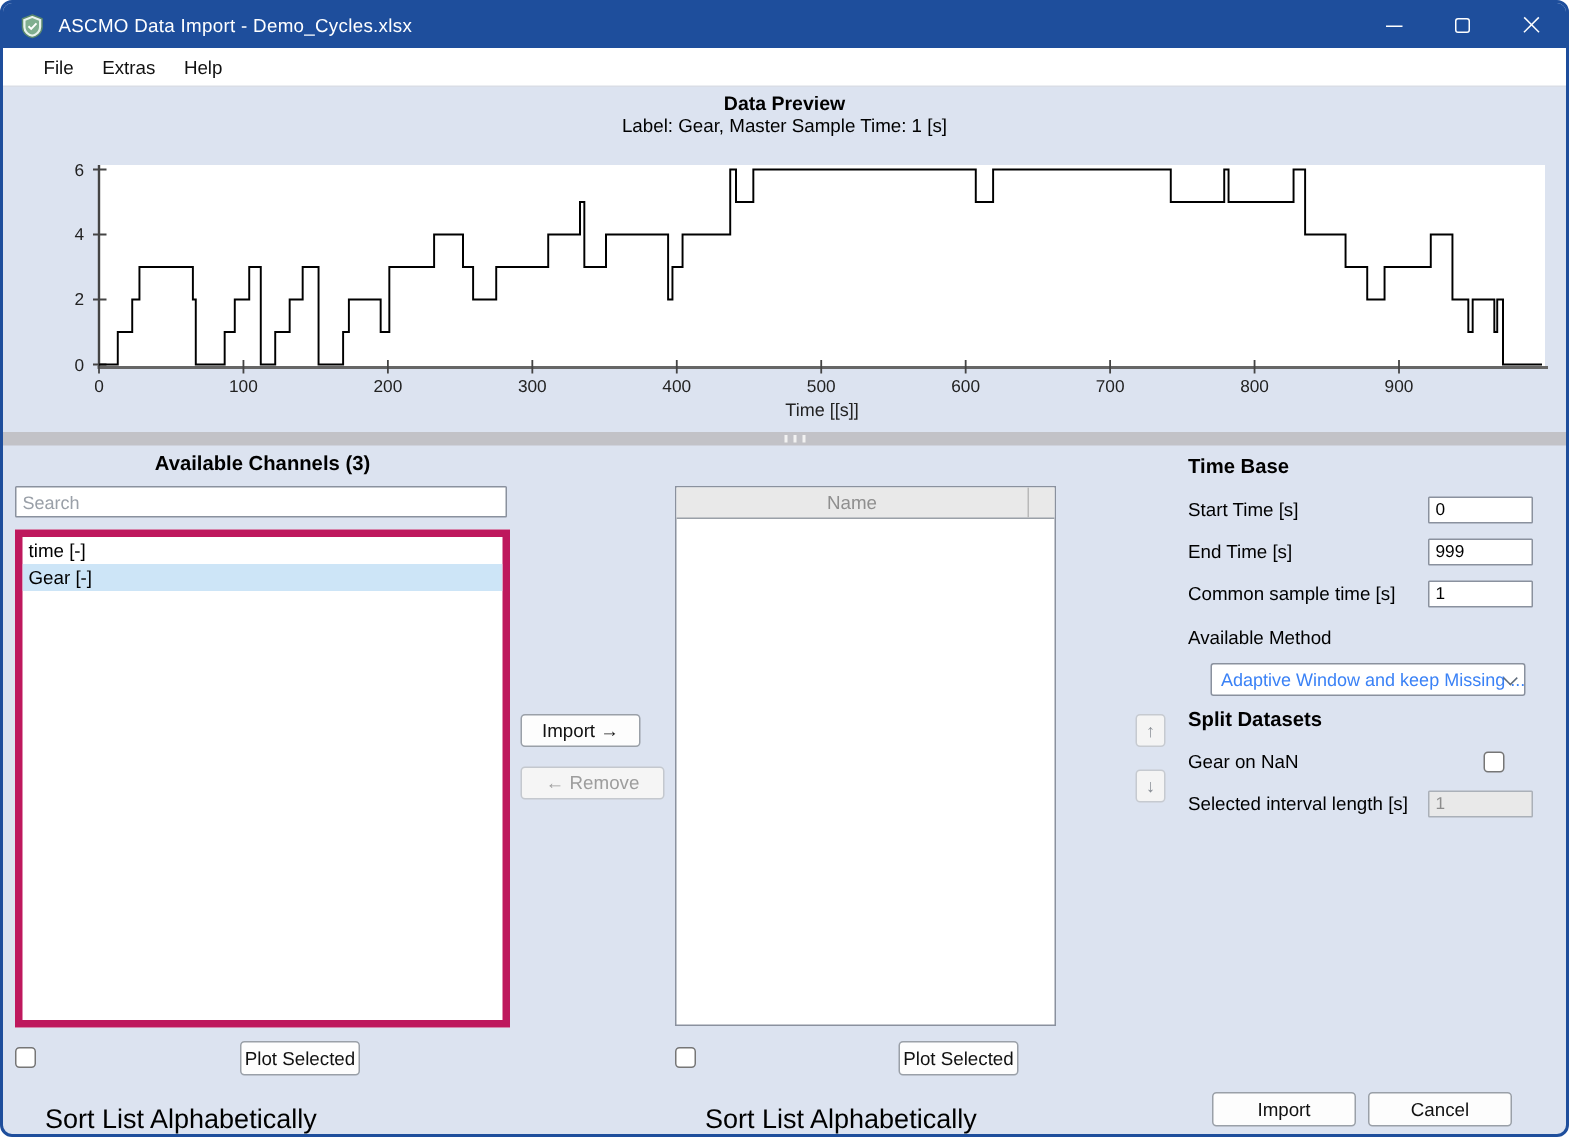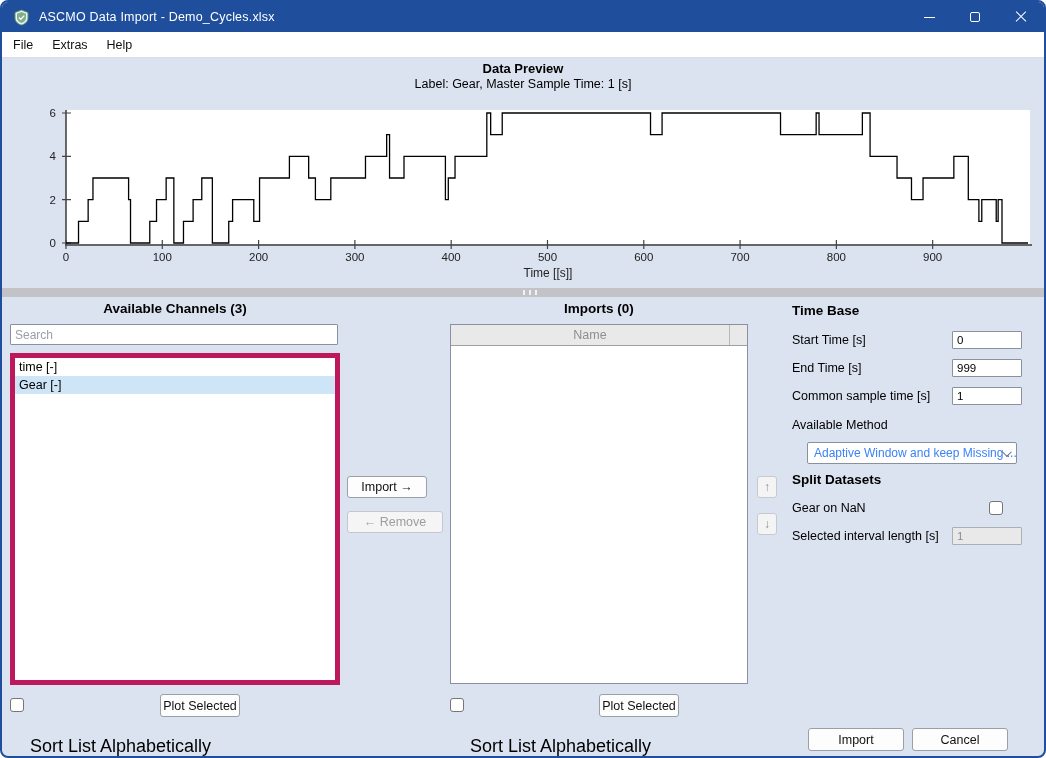--- a/index.html
+++ b/index.html
@@ -23,21 +23,21 @@
   .glyph-min { width:11px; height:1px; background:#fff; }
   .glyph-max { width:10px; height:10px; border:1px solid #fff; border-radius:2px; }
   .glyph-close { position:relative; width:12px; height:12px; }
   .glyph-close::before,.glyph-close::after{
     content:""; position:absolute; left:-1px; top:5px; width:14px; height:1.2px; background:#fff;
   }
   .glyph-close::before{ transform:rotate(45deg);} .glyph-close::after{ transform:rotate(-45deg);}
   
   .menubar {
     position:absolute; top:30px; left:0; right:0; height:26px;
-    background:#ffffff; display:flex; align-items:center; padding-left:4px;
+    background:#ffffff; display:flex; align-items:center; padding-left:20px;
     border-bottom:1px solid #d9dde6;
   }
   .menu-item { font-size:12.5px; color:#111; padding:4px 12px 4px 7px; }
   
   .preview { position:absolute; top:57px; left:0; right:0; height:228px; }
   .preview-title { position:absolute; top:2px; left:0; right:0; text-align:center; font-weight:bold; font-size:13px; color:#000; }
   .preview-subtitle { position:absolute; top:18px; left:0; right:0; text-align:center; font-size:12.5px; color:#000; }
   .chart-svg { position:absolute; top:0; left:0; }
   
   .splitter { position:absolute; top:286px; left:0; right:0; height:9px; background:#c2c2c7; }
@@ -57,21 +57,21 @@
     display:flex; align-items:center; justify-content:center;
   }
   .btn.disabled { color:#9d9d9d; background:#f5f5f5; border-color:#c4c8ce; }
   .checkbox { position:absolute; width:14px; height:14px; background:#fff; border:1px solid #767676; border-radius:3px; }
   .check-label { position:absolute; font-size:18px; color:#000;margin-top:37px; }
   
   .listbox { position:absolute; background:#fff; border:5px solid #be185d; overflow:hidden; }
   .list-item { height:18px; line-height:18px; font-size:12.5px; color:#000; padding-left:4px; }
   .list-item.selected { background:#cde5f7; }
   
-  .imports-table { position:absolute; left:448px; top:322px; width:298px; height:360px; background:#fff; border:1px solid #8a919e; }
+  .imports-table { position:absolute; left:448px; top:322px; width:254px; height:360px; background:#fff; border:1px solid #8a919e; }
   .imports-header { display:flex; height:21px; background:#e9e9e9; border-bottom:1px solid #9aa0a8; }
   .imports-header .hcell { flex:1; text-align:center; line-height:21px; font-size:12.5px; color:#8f8f8f; }
   .imports-header .hcap { width:18px; border-left:1px solid #b9b9b9; }
   
   .arrow-btn {
     position:absolute; left:755px; width:20px; height:22px; background:#f4f4f4;
     border:1px solid #c6cad0; border-radius:3px; color:#8a8f96; font-size:12px;
     display:flex; align-items:center; justify-content:center;
   }
   
@@ -172,21 +172,20 @@
       <div class="list-item">time [-]</div>
       <div class="list-item selected">Gear [-]</div>
     </div>
   <div class="checkbox" style="left:8px; top:696px;"></div>
   <span class="check-label" style="left:28px; top:697px;">Sort List Alphabetically</span>
   <div class="btn" style="left:158px; top:692px; width:80px; height:23px;">Plot Selected</div>
 
   <div class="btn" style="left:345px; top:474px; width:80px; height:22px;">Import →</div>
   <div class="btn disabled" style="left:345px; top:509px; width:96px; height:22px;">← Remove</div>
 
-  <div class="panel-heading" style="left:448px; top:299px; width:298px;">Imports (0)</div>
   <div class="imports-table">
     <div class="imports-header">
       <div class="hcell">Name</div>
       <div class="hcap"></div>
     </div>
   </div>
   <div class="checkbox" style="left:448px; top:696px;"></div>
   <span class="check-label" style="left:468px; top:697px;">Sort List Alphabetically</span>
   <div class="btn" style="left:597px; top:692px; width:80px; height:23px;">Plot Selected</div>
 

